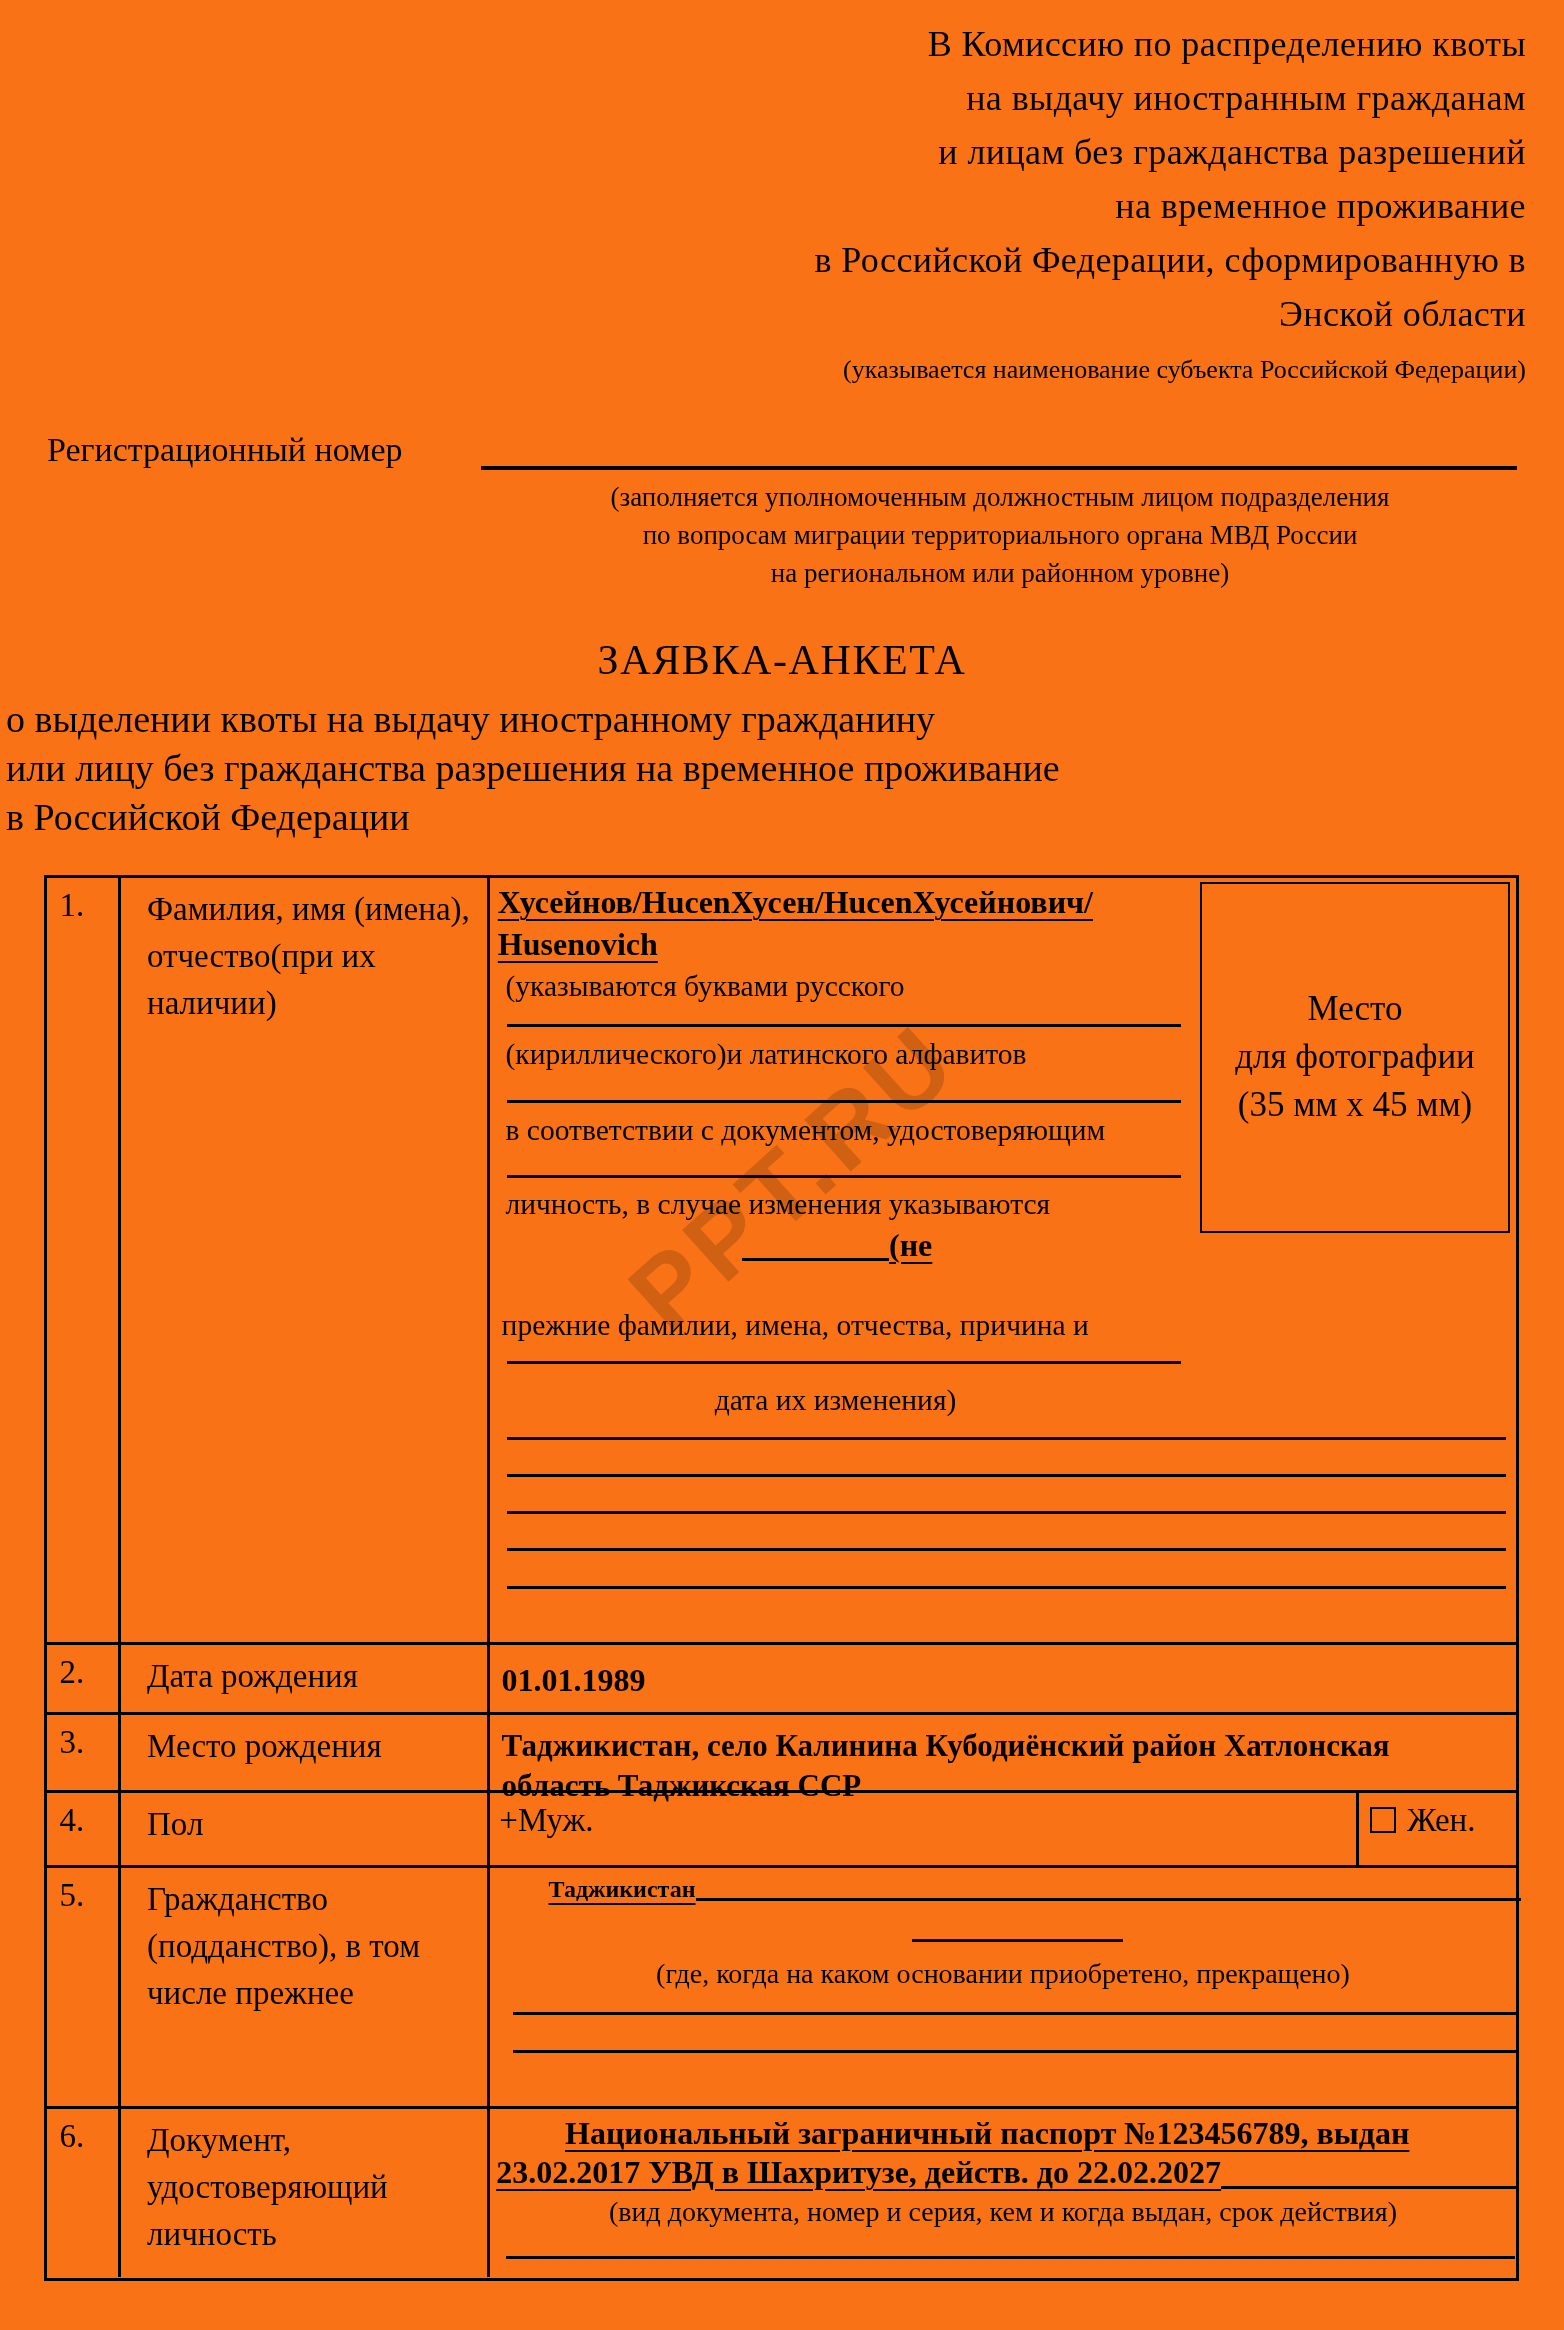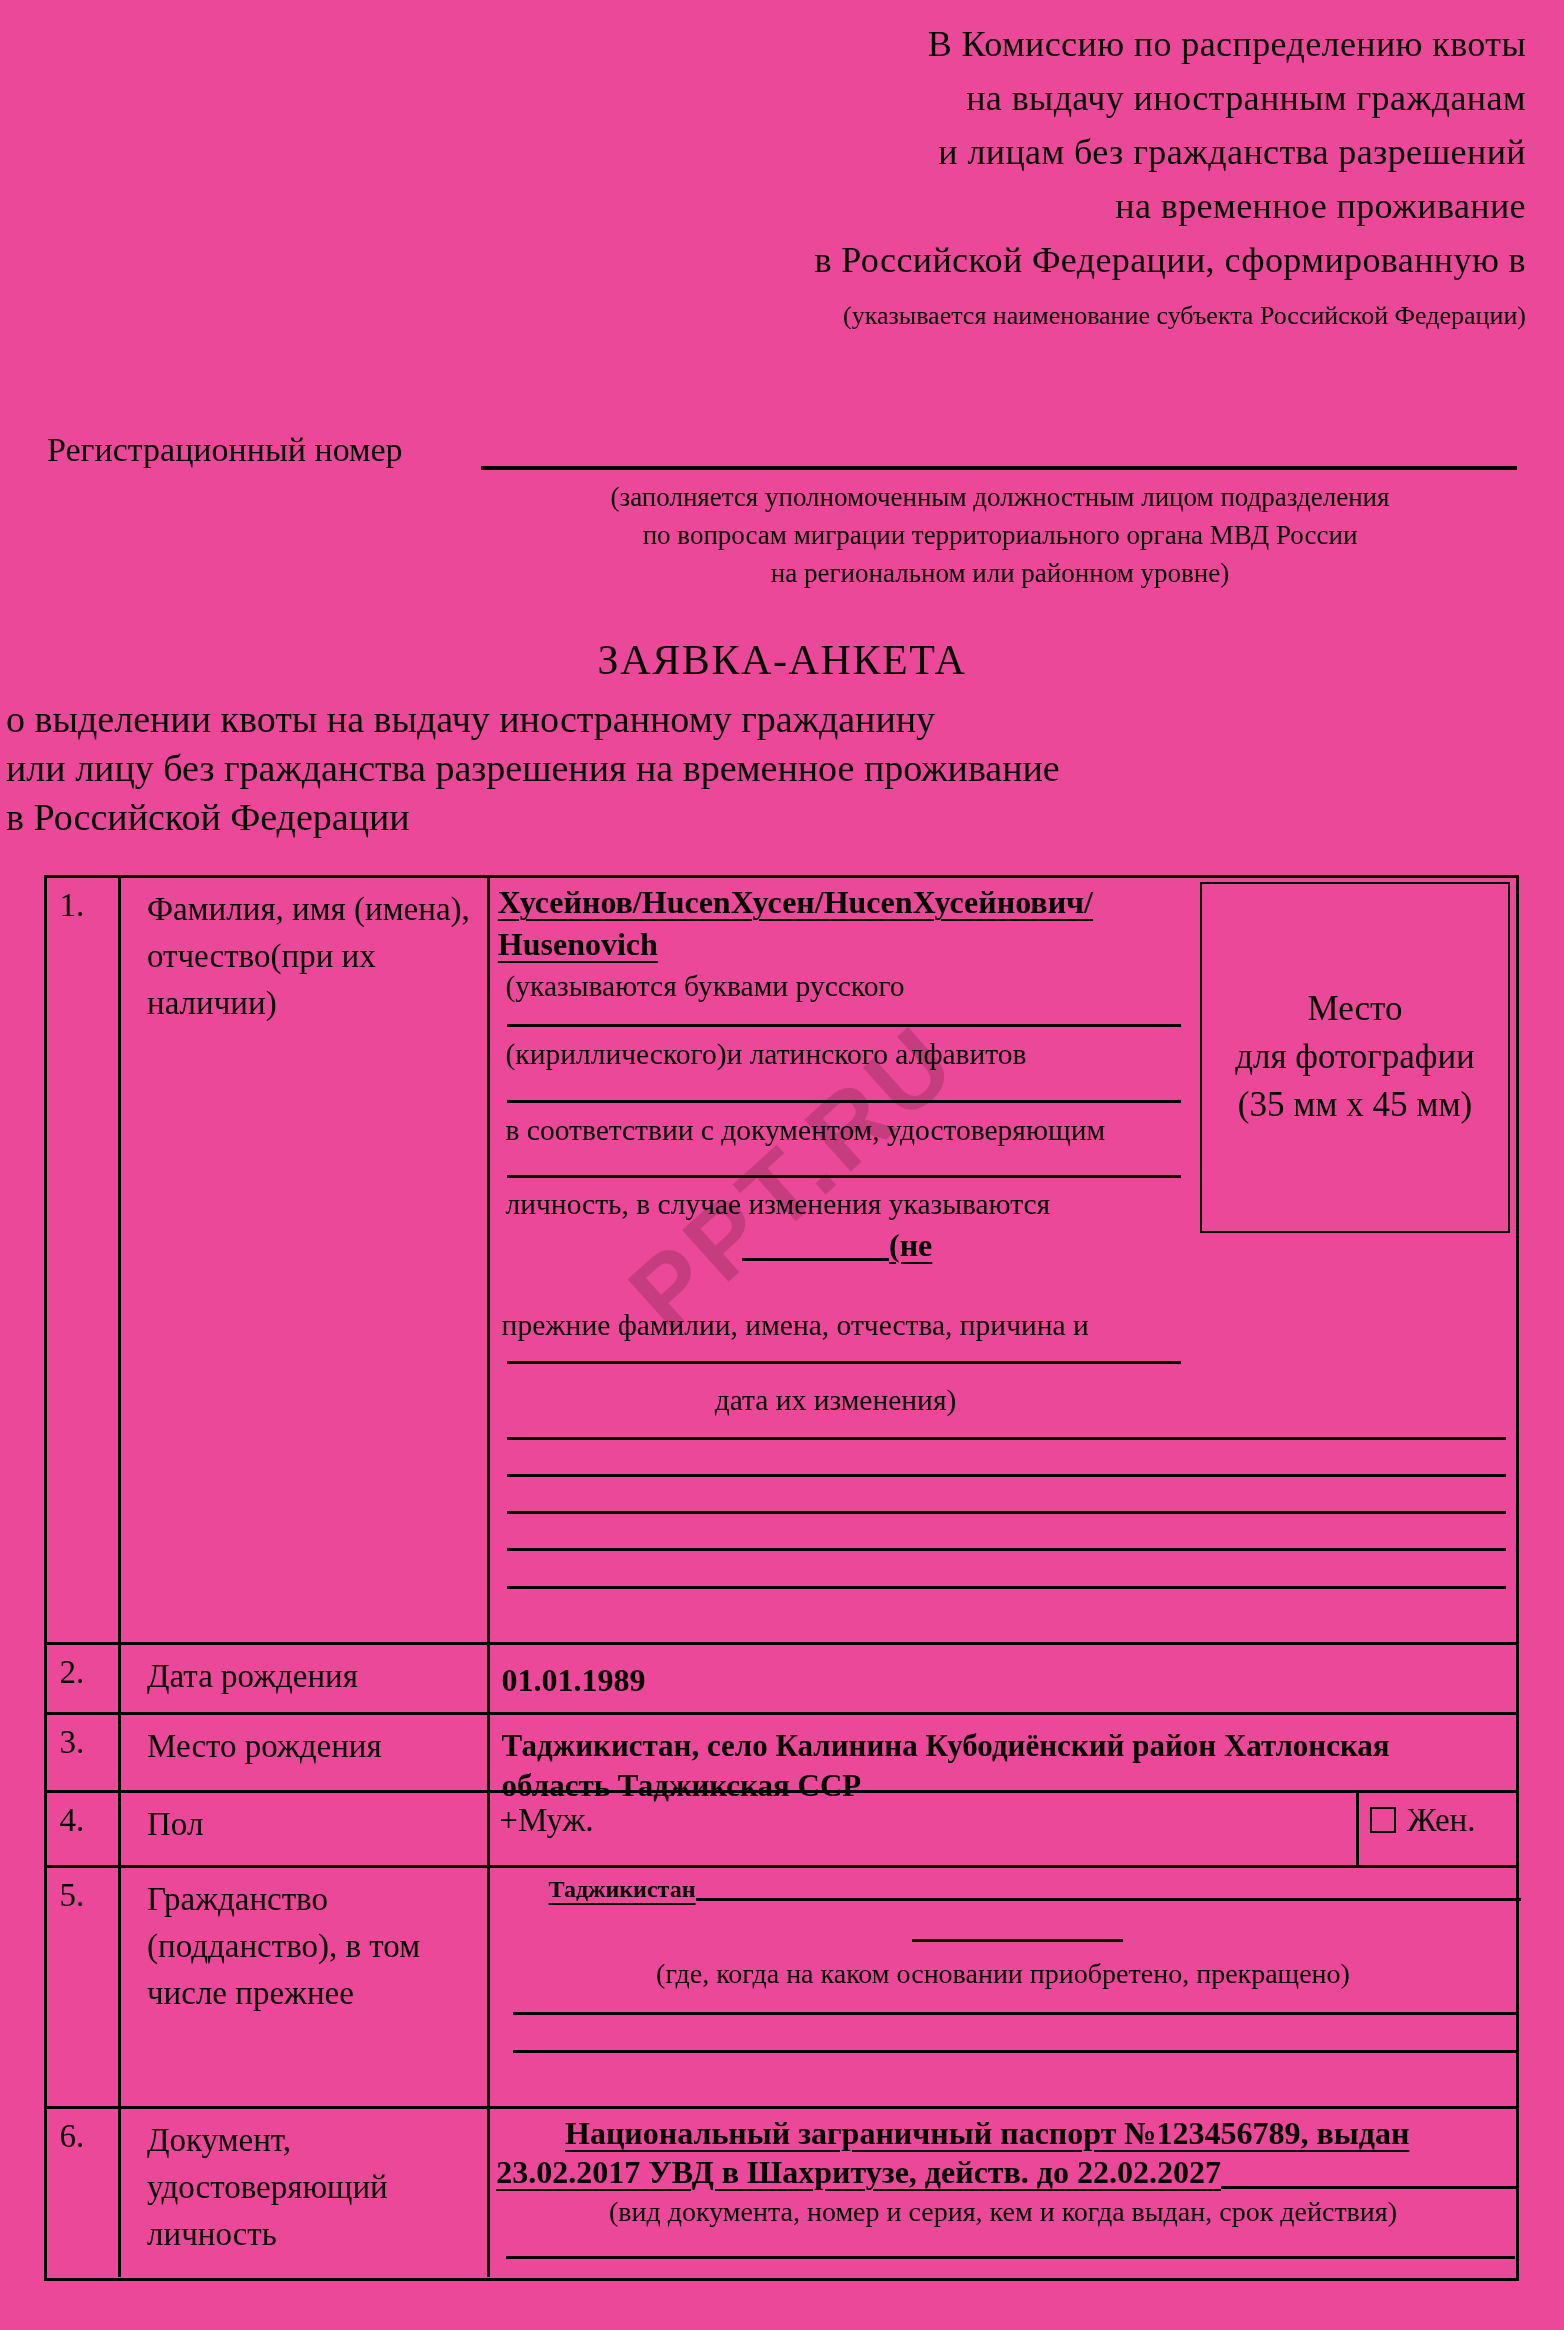--- a/index.html
+++ b/index.html
@@ -1,19 +1,19 @@
 <!DOCTYPE html>
 <html style="font-size:12.4px"><head>
 <meta charset="utf-8">
 <style>
   html,body{margin:0;padding:0;background:#888;}
   .page{
     position:relative;
     width:1564px;height:2330px;
-    background:#ec4899;
+    background:#f97316;
     font-family:"Liberation Serif", serif;
     color:#000;
     overflow:hidden;
   }
   
   .header-block{
     position:absolute; top:17px; right:38px; width:993px;
     text-align:right; font-size:36px; line-height:54px; letter-spacing:0.4px;
   }
   .header-caption{
@@ -117,20 +117,21 @@
 <body>
 
 <div class="page">
 
   <div class="header-block">
     <div>В Комиссию по распределению квоты</div>
     <div>на выдачу иностранным гражданам</div>
     <div>и лицам без гражданства разрешений</div>
     <div>на временное проживание</div>
     <div>в Российской Федерации, сформированную в</div>
+    <div>Энской области</div>
     <div class="header-caption">(указывается наименование субъекта Российской Федерации)</div>
   </div>
 
   <div class="reg-label">Регистрационный номер</div>
   <div class="reg-line"></div>
   <div class="reg-captions">
     <div>(заполняется уполномоченным должностным лицом подразделения</div>
     <div>по вопросам миграции территориального органа МВД России</div>
     <div>на региональном или районном уровне)</div>
   </div>

